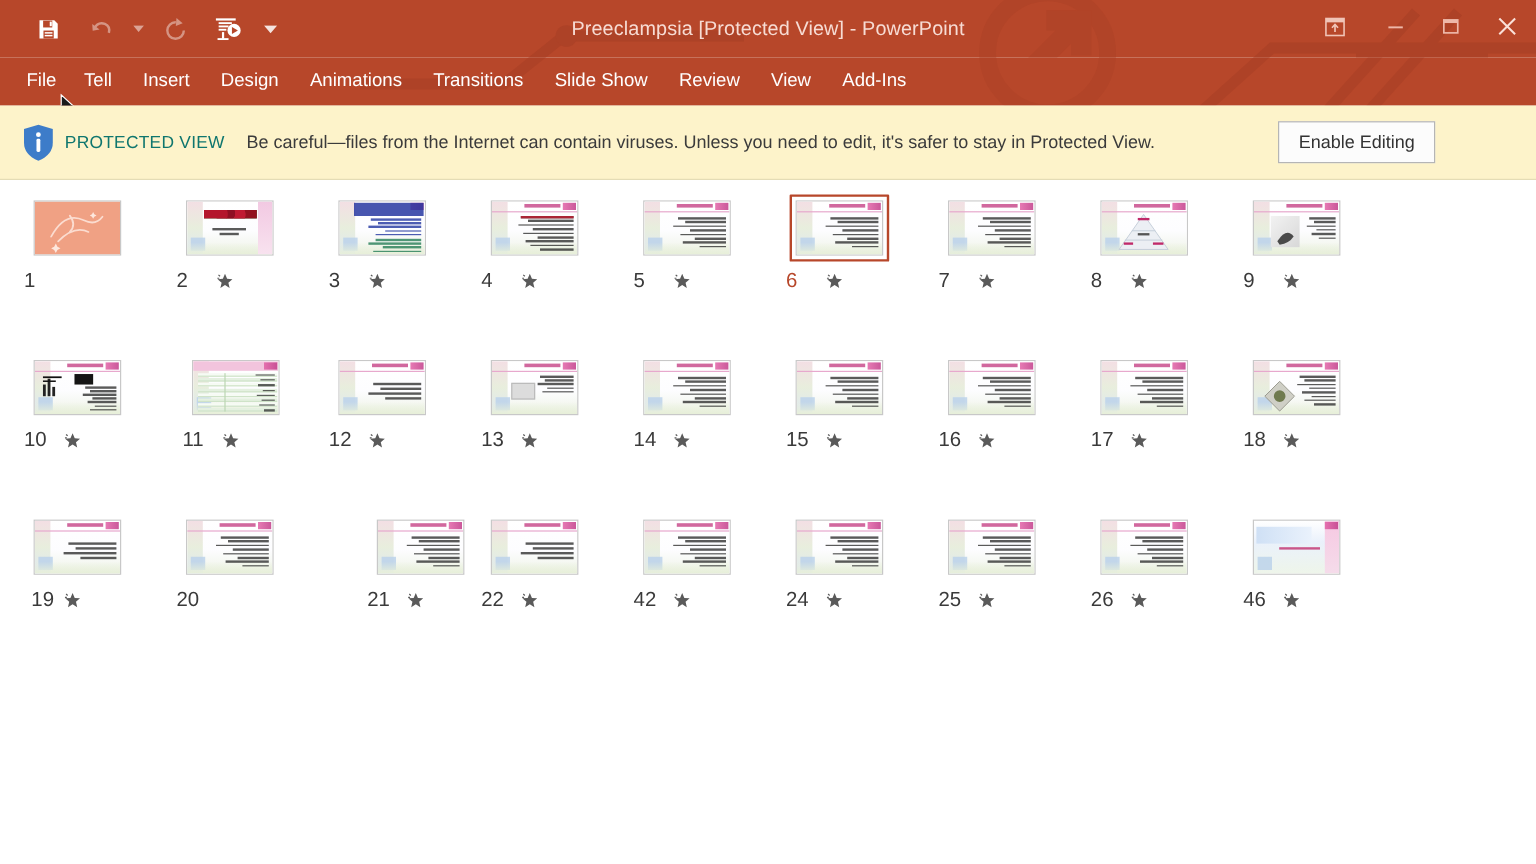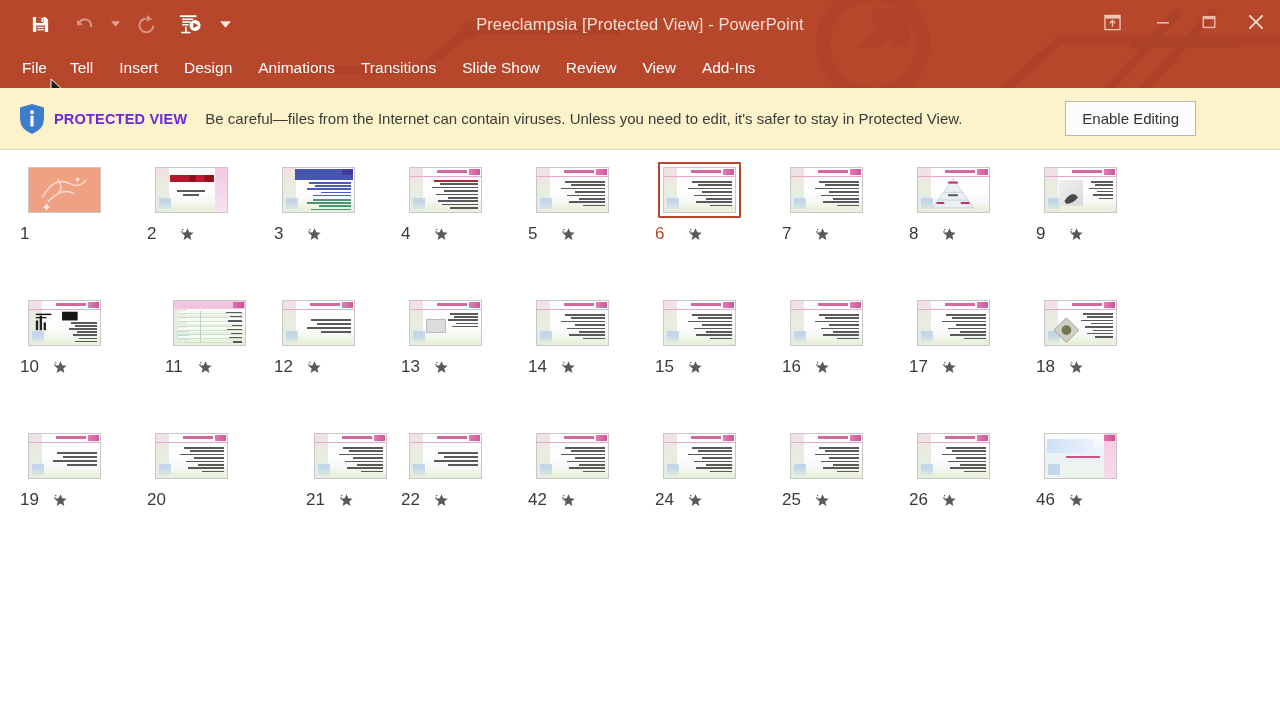--- a/index.html
+++ b/index.html
@@ -70,21 +70,21 @@
   .cursor-arrow { position: absolute; left: 50px; top: 30px; z-index: 9; }
 
   
   .pvbar {
     position: relative; height: 62px; background: #fdf3ca;
     border-bottom: 1px solid #e4dcb5;
     display: flex; align-items: center; padding: 0 14px 0 10px;
   }
   .pv-shield { width: 44px; display: flex; justify-content: center; }
   .pv-label {
-    color: #6d28d9; font-size: 14.5px; font-weight: bold; letter-spacing: .2px;
+    color: #0f766e; font-size: 14.5px; font-weight: normal; letter-spacing: .2px;
     margin-right: 18px; white-space: nowrap;
   }
   .pv-msg {
     color: #3b3b3b; font-size: 15px; line-height: 21px; max-width: 860px;
     flex: 1;
   }
   .pv-btn {
     border: 1px solid #b5b5b5; background: #fcfcfc; color: #333;
     font-size: 15px; padding: 8px 16px; white-space: nowrap;
     font-family: "Liberation Sans", sans-serif;
@@ -569,21 +569,21 @@
      <div class="slide-meta">
        <span class="slide-num">10</span>
        <span class="star">
             <svg width="15" height="15" viewBox="0 0 16 16">
               <path d="M8 1.2 L9.9 5.6 L14.6 6 L11 9.1 L12.1 13.8 L8 11.2 L3.9 13.8 L5 9.1 L1.4 6 L6.1 5.6 Z" fill="#5a5a5a"></path>
               <path d="M2.2 2.2 L3.6 3.4 M1.2 5.2 L2.9 5.2" stroke="#5a5a5a" stroke-width="1.1"></path>
             </svg>
           </span>
      </div>
       </div>
-      <div class="slide-cell" style="left: 159px; top: 145px;">
+      <div class="slide-cell" style="left: 146px; top: 145px;">
         <div class="thumb-wrap">
        <div class="thumb">
             <div class="th-bg" style="background:linear-gradient(180deg,#ffffff 0%,#fdfdff 55%,#eef3e6 100%)"></div>
     <div class="th-flower" style="background:linear-gradient(180deg,#f3dfe4,#e8eedd,#dfe8f2)"></div>
     <div class="th-box"></div>
     <div class="th-bottom" style="background:linear-gradient(180deg,rgba(232,240,222,0),#e7efd9)"></div>
     <div class="th-logo"></div>
             <div style="position:absolute;left:0;right:0;top:0;height:8px;background:#f2c4dd"></div>
         <div class="th-logo"></div>
         <div style="position:absolute;left:4px;right:1px;top:10px;height:3px;background:#f6fbf4;border-bottom:.6px solid #cfe3c8"></div>
@@ -818,21 +818,21 @@
      <div class="slide-meta">
        <span class="slide-num">18</span>
        <span class="star">
             <svg width="15" height="15" viewBox="0 0 16 16">
               <path d="M8 1.2 L9.9 5.6 L14.6 6 L11 9.1 L12.1 13.8 L8 11.2 L3.9 13.8 L5 9.1 L1.4 6 L6.1 5.6 Z" fill="#5a5a5a"></path>
               <path d="M2.2 2.2 L3.6 3.4 M1.2 5.2 L2.9 5.2" stroke="#5a5a5a" stroke-width="1.1"></path>
             </svg>
           </span>
      </div>
       </div>
-      <div class="slide-cell" style="left: 14px; top: 278px;">
+      <div class="slide-cell" style="left: 14px; top: 278px; text-align: right;">
         <div class="thumb-wrap">
        <div class="thumb">
             <div class="th-bg" style="background:linear-gradient(180deg,#ffffff 0%,#fdfdff 55%,#eef3e6 100%)"></div>
     <div class="th-flower" style="background:linear-gradient(180deg,#f3dfe4,#e8eedd,#dfe8f2)"></div>
     <div class="th-box"></div>
     <div class="th-bottom" style="background:linear-gradient(180deg,rgba(232,240,222,0),#e7efd9)"></div>
     <div class="th-logo"></div>
             <div class="th-title" style="width:30px"></div>
             <div style="position:absolute;left:0;right:0;top:8px;height:1px;background:#e7a8cd"></div>
             <div class="th-line" style="top:18px;right:3px;width:40px;background:#2b2b2b"></div>

